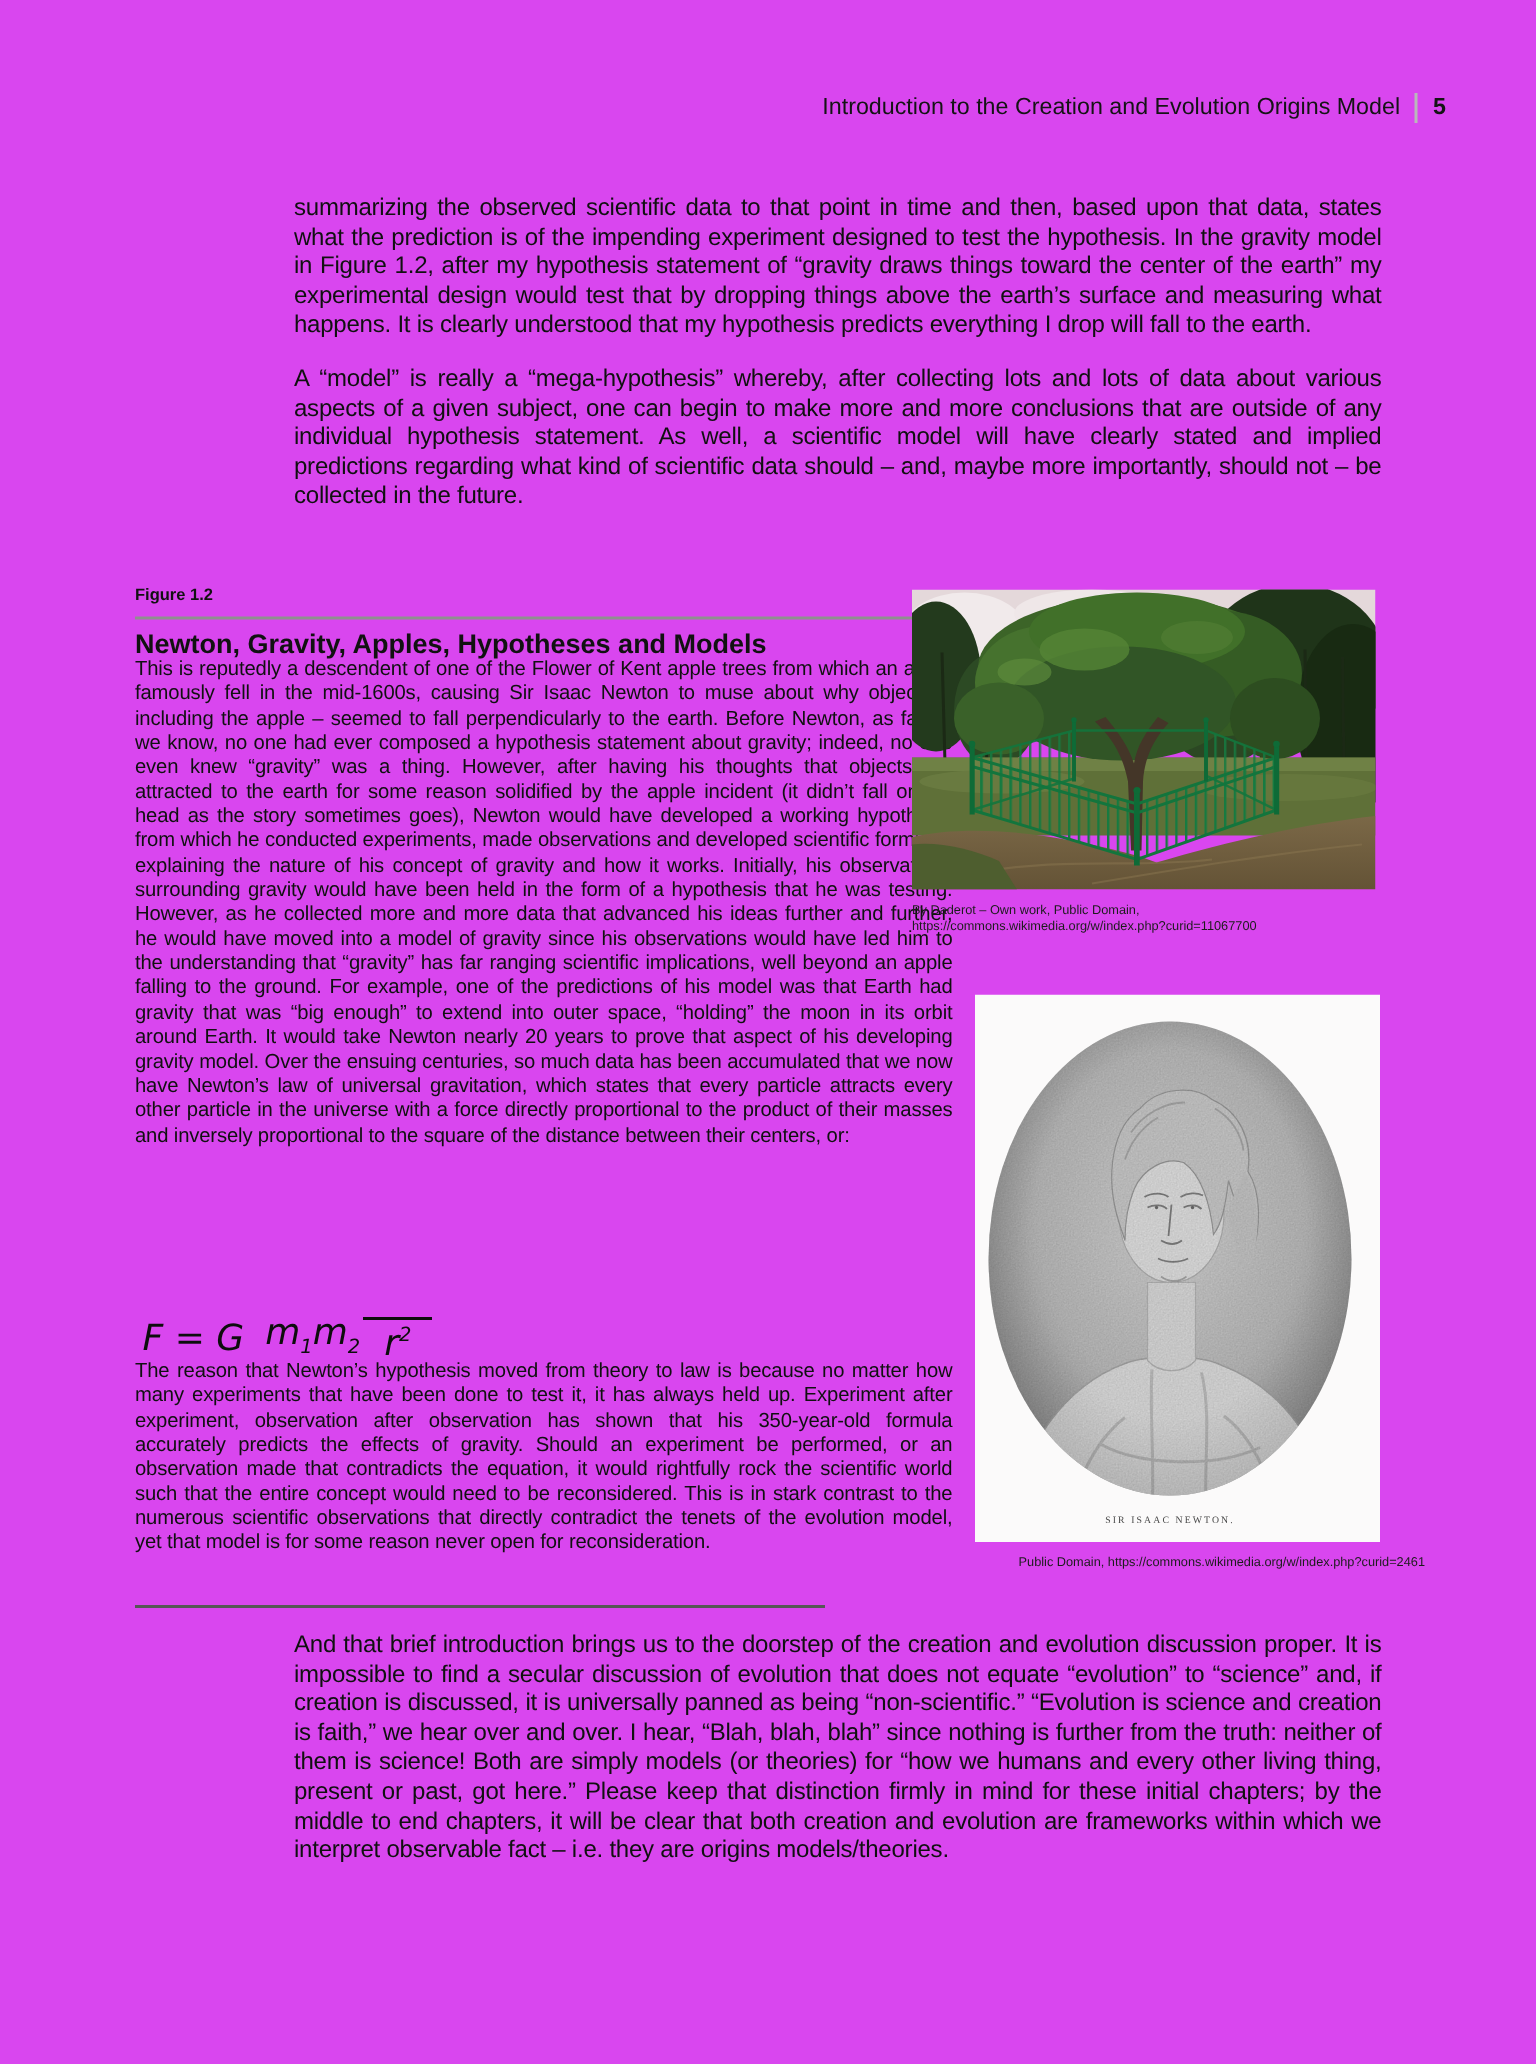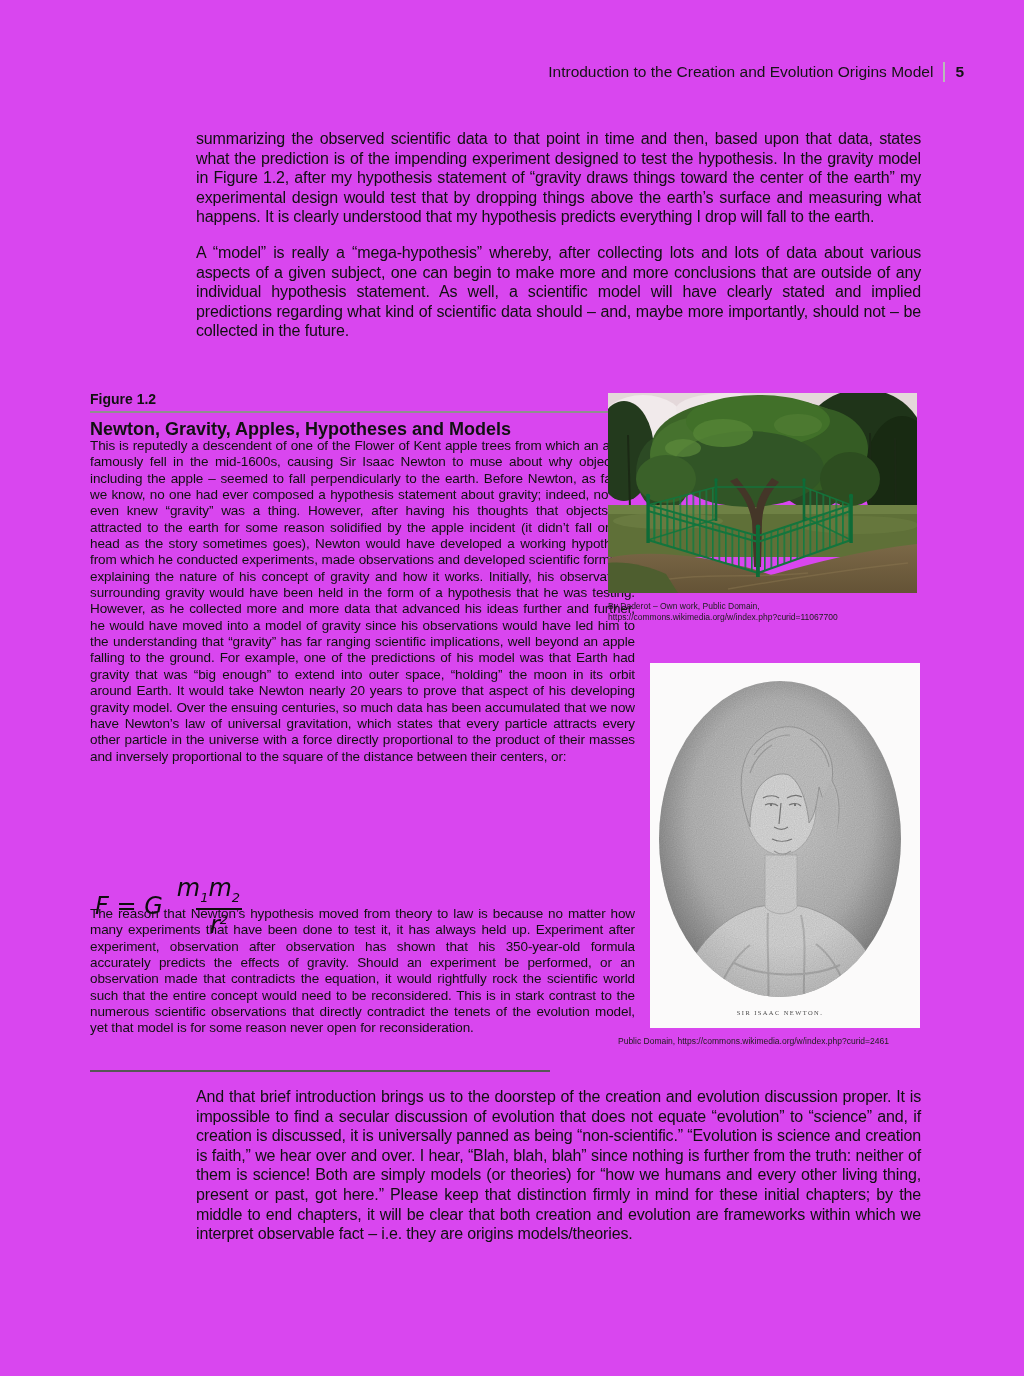--- a/index.html
+++ b/index.html
@@ -12,39 +12,39 @@
   .hdr-title{font-size:15.5px;color:#141414;}
   .hdr-div{width:2px;height:20px;background:#b9b9b9;}
   .hdr-num{font-size:15.5px;font-weight:bold;color:#141414;}
   
   .intro{position:absolute;left:196px;top:129px;width:725px;}
   .closing{position:absolute;left:196px;top:1087px;width:725px;}
   .bodytxt{font-size:16px;line-height:19.6px;text-align:justify;letter-spacing:-0.15px;color:#101010;}
   .intro p{margin:0 0 16px 0;}
   .closing p{margin:0;}
   
-  .fig-label{position:absolute;left:90px;top:391px;font-size:14px;font-weight:bold;color:#111;}
+  .fig-label{position:absolute;left:90px;top:391px;font-size:11px;font-weight:bold;color:#111;}
   .fig-rule-top{position:absolute;left:90px;top:411px;width:545px;height:2px;background:#8f8f8f;}
   .fig-heading{position:absolute;left:90px;top:419px;width:545px;font-size:18px;font-weight:bold;color:#111;}
   .fig-body{position:absolute;left:90px;top:438px;width:545px;font-size:13.5px;line-height:16.35px;text-align:justify;letter-spacing:-0.1px;color:#101010;}
   .fig-body2{position:absolute;left:90px;top:906px;width:545px;font-size:13.5px;line-height:16.35px;text-align:justify;letter-spacing:-0.1px;color:#101010;}
   .fig-rule-bottom{position:absolute;left:90px;top:1070px;width:460px;height:2px;background:#565656;}
   
   .formula{position:absolute;left:95px;top:876px;display:flex;align-items:center;gap:12px;
     font-style:italic;font-size:24px;color:#0d0d0d;font-family:"DejaVu Sans","Liberation Sans",sans-serif;}
-  .frac{display:inline-flex;flex-direction:column;align-items:flex-end;line-height:1;}
+  .frac{display:inline-flex;flex-direction:row;align-items:center;line-height:1;}
   .frac .num{padding:0 2px 4px 2px;}
   .frac .den{border-top:2px solid #0d0d0d;padding:3px 14px 0 14px;}
   .formula sub{font-size:13px;font-style:italic;}
   .formula sup{font-size:13px;font-style:italic;}
   
   .tree-img{position:absolute;left:608px;top:393px;width:309px;height:200px;}
   .tree-cap{position:absolute;left:608px;top:601px;width:309px;font-size:8.5px;line-height:11px;color:#1c1c1c;}
   .portrait-img{position:absolute;left:650px;top:663px;width:270px;height:365px;}
-  .portrait-cap{position:absolute;left:618px;top:1036px;width:332px;font-size:8.5px;line-height:11px;text-align:left;color:#1c1c1c;}
+  .portrait-cap{position:absolute;left:618px;top:1036px;width:332px;font-size:8.5px;line-height:11px;text-align:right;color:#1c1c1c;}
   svg{display:block;}
 </style>
 </head>
 <body>
 
 <div class="page">
 
   <div class="hdr">
     <span class="hdr-title">Introduction to the Creation and Evolution Origins Model</span>
     <span class="hdr-div"></span>

